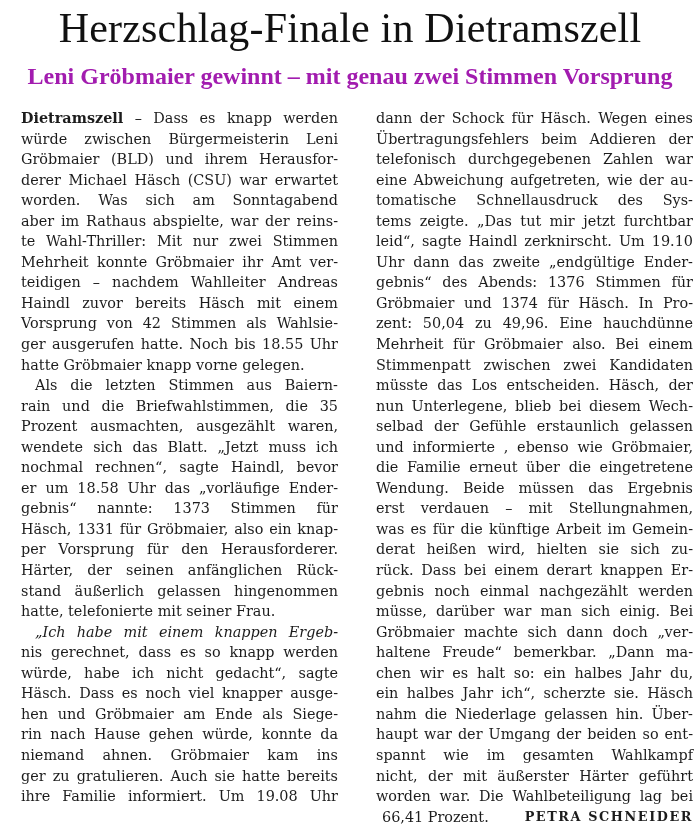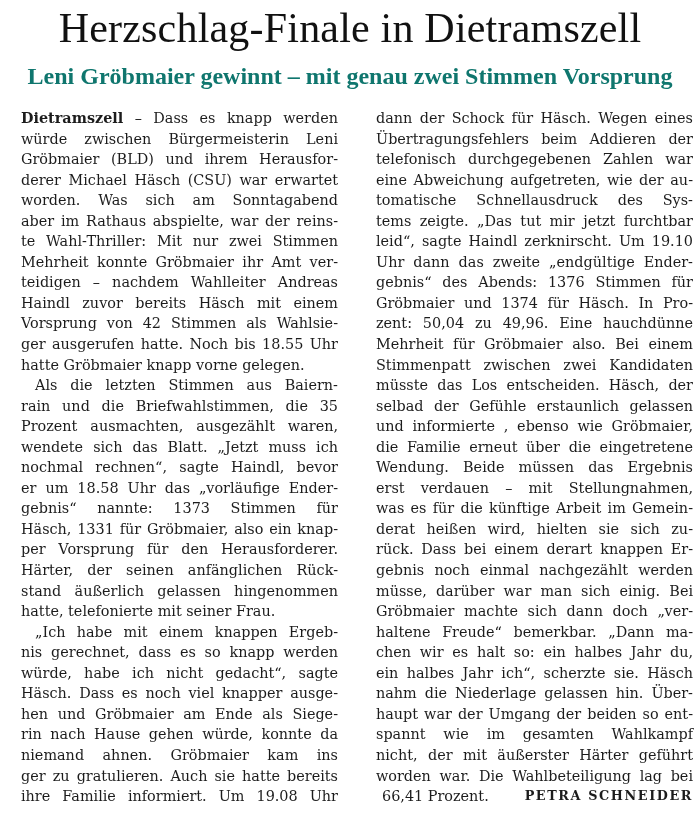--- a/index.html
+++ b/index.html
@@ -7,21 +7,21 @@
   .page { position: relative; width: 700px; height: 837px; }
   .headline {
     position: absolute; left: 0; top: 2px; width: 700px; text-align: center;
     font-family: "Liberation Serif", "DejaVu Serif", serif;
     font-size: 42px; line-height: 52px; font-weight: normal; letter-spacing: 0.2px;
     margin: 0; color: #111;
   }
   .subhead {
     position: absolute; left: 0; top: 60px; width: 700px; text-align: center;
     font-family: "Liberation Serif", "DejaVu Serif", serif;
-    font-size: 24px; line-height: 32px; margin: 0; color: #0f766e;
+    font-size: 24px; line-height: 32px; margin: 0; color: #a21caf;
   }
   .col {
     position: absolute; top: 108px; width: 317px;
     font-family: "DejaVu Serif", "Liberation Serif", serif;
     font-size: 14.4px; line-height: 20.55px; color: #1c1c1c;
     text-align: justify; hyphens: manual;
   }
   .col.left { left: 21px; }
   .col.right { left: 376px; }
   .col p { margin: 0; }
@@ -62,21 +62,21 @@
         <span class="line">nochmal rechnen“, sagte Haindl, bevor</span>
         <span class="line">er um 18.58 Uhr das „vorläufige Ender-</span>
         <span class="line">gebnis“ nannte: 1373 Stimmen für</span>
         <span class="line">Häsch, 1331 für Gröbmaier, also ein knap-</span>
         <span class="line">per Vorsprung für den Herausforderer.</span>
         <span class="line">Härter, der seinen anfänglichen Rück-</span>
         <span class="line">stand äußerlich gelassen hingenommen</span>
         <span class="line last">hatte, telefonierte mit seiner Frau.</span>
       </p>
       <p>
-        <span class="line" style="padding-left: 14px;">„Ich habe mit einem knappen Ergeb-</span>
+        <span class="line" style="padding-left: 14px; font-style: italic;">„Ich habe mit einem knappen Ergeb-</span>
         <span class="line">nis gerechnet, dass es so knapp werden</span>
         <span class="line">würde, habe ich nicht gedacht“, sagte</span>
         <span class="line">Häsch. Dass es noch viel knapper ausge-</span>
         <span class="line">hen und Gröbmaier am Ende als Siege-</span>
         <span class="line">rin nach Hause gehen würde, konnte da</span>
         <span class="line">niemand ahnen. Gröbmaier kam ins</span>
         <span class="line">ger zu gratulieren. Auch sie hatte bereits</span>
         <span class="line">ihre Familie informiert. Um 19.08 Uhr</span>
       </p>
     </div>
@@ -89,20 +89,21 @@
         <span class="line">tomatische Schnellausdruck des Sys-</span>
         <span class="line">tems zeigte. „Das tut mir jetzt furchtbar</span>
         <span class="line">leid“, sagte Haindl zerknirscht. Um 19.10</span>
         <span class="line">Uhr dann das zweite „endgültige Ender-</span>
         <span class="line">gebnis“ des Abends: 1376 Stimmen für</span>
         <span class="line">Gröbmaier und 1374 für Häsch. In Pro-</span>
         <span class="line">zent: 50,04 zu 49,96. Eine hauchdünne</span>
         <span class="line">Mehrheit für Gröbmaier also. Bei einem</span>
         <span class="line">Stimmenpatt zwischen zwei Kandidaten</span>
         <span class="line">müsste das Los entscheiden. Häsch, der</span>
+        <span class="line">nun Unterlegene, blieb bei diesem Wech-</span>
         <span class="line">selbad der Gefühle erstaunlich gelassen</span>
         <span class="line">und informierte , ebenso wie Gröbmaier,</span>
         <span class="line">die Familie erneut über die eingetretene</span>
         <span class="line">Wendung. Beide müssen das Ergebnis</span>
         <span class="line">erst verdauen – mit Stellungnahmen,</span>
         <span class="line">was es für die künftige Arbeit im Gemein-</span>
         <span class="line">derat heißen wird, hielten sie sich zu-</span>
         <span class="line">rück. Dass bei einem derart knappen Er-</span>
         <span class="line">gebnis noch einmal nachgezählt werden</span>
         <span class="line">müsse, darüber war man sich einig. Bei</span>

